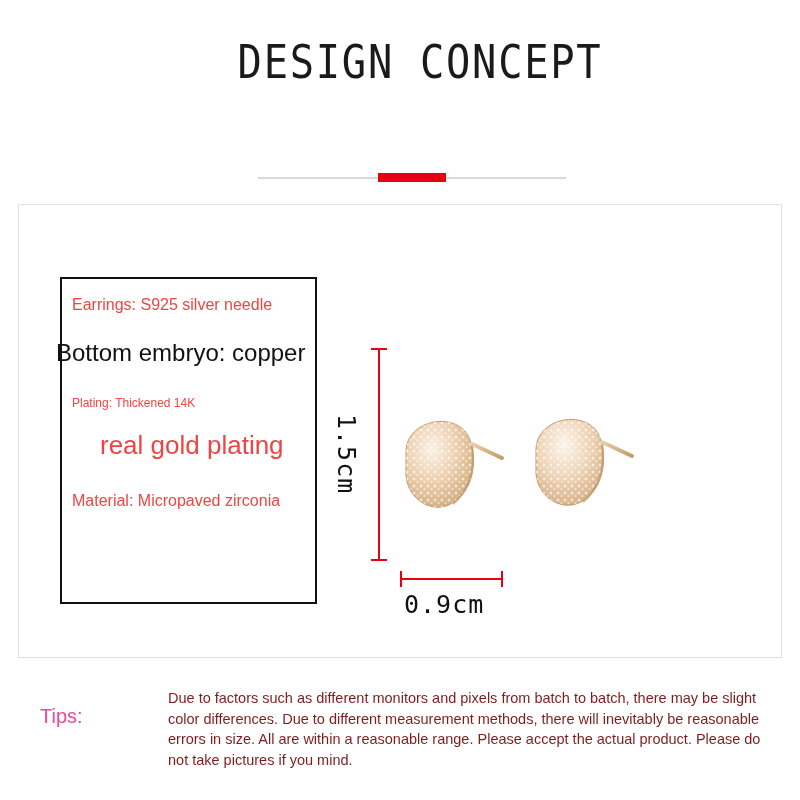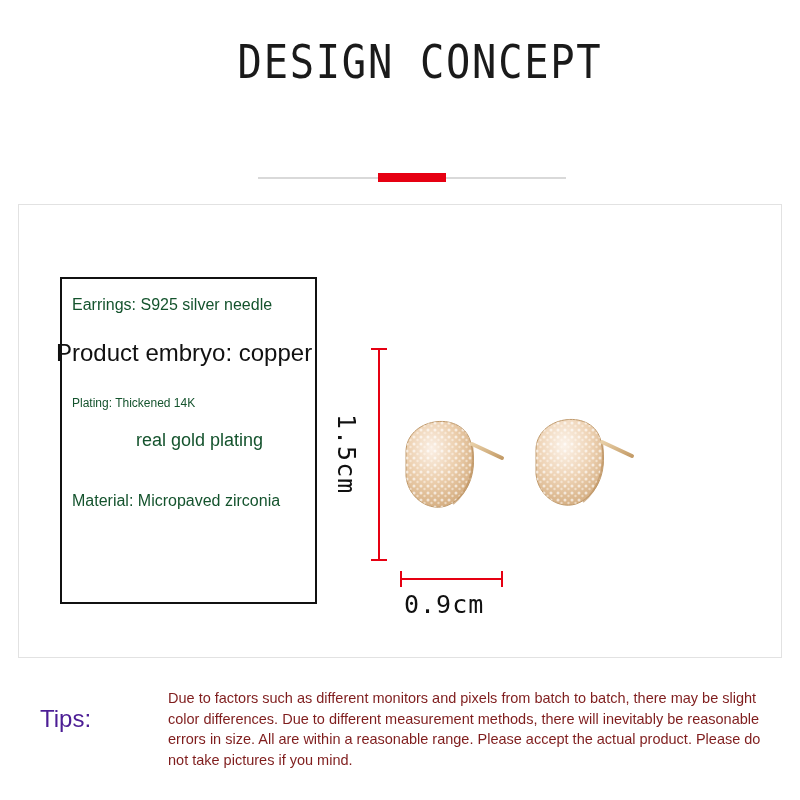--- a/index.html
+++ b/index.html
@@ -75,27 +75,27 @@
     position: absolute;
     left: 60px;
     top: 277px;
     width: 257px;
     height: 327px;
     border: 2px solid #111111;
     box-sizing: border-box;
   }
   .spec-line {
     position: absolute;
-    color: #14532d;
+    color: #ef4444;
     white-space: nowrap;
   }
   .spec-1 { left: 72px;  top: 296px; font-size: 16px; }
   .spec-2 { left: 56px;  top: 339px; font-size: 24px; color: #111111; }
   .spec-3 { left: 72px;  top: 396px; font-size: 12px; }
-  .spec-4 { left: 100px; top: 430px; font-size: 18px; margin-left: 36px; }
+  .spec-4 { left: 100px; top: 430px; font-size: 26px; }
   .spec-5 { left: 72px;  top: 492px; font-size: 16px; }
 
   
   .v-measure {
     position: absolute;
     left: 378px;
     top: 348px;
     width: 2px;
     height: 213px;
     background: #e60012;
@@ -156,22 +156,22 @@
     top: 400px;
     width: 260px;
     height: 150px;
   }
 
   
   .tips-label {
     position: absolute;
     left: 40px;
     top: 705px;
-    font-size: 24px;
-    color: #4c1d95;
+    font-size: 20px;
+    color: #ec4899;
   }
   .tips-text {
     position: absolute;
     left: 168px;
     top: 688px;
     width: 610px;
     font-size: 14.5px;
     line-height: 1.42;
     color: #7f1d1d;
   }
@@ -182,21 +182,21 @@
 <div class="header">
   <div class="design-concept">DESIGN CONCEPT</div>
 </div>
 <div class="rule"></div>
 <div class="rule-red"></div>
 
 <div class="panel"></div>
 
 <div class="spec-box"></div>
 <div class="spec-line spec-1">Earrings: S925 silver needle</div>
-<div class="spec-line spec-2">Product embryo: copper</div>
+<div class="spec-line spec-2">Bottom embryo: copper</div>
 <div class="spec-line spec-3">Plating: Thickened 14K</div>
 <div class="spec-line spec-4">real gold plating</div>
 <div class="spec-line spec-5">Material: Micropaved zirconia</div>
 
 <div class="v-measure"></div>
 <div class="v-cap-top"></div>
 <div class="v-cap-bottom"></div>
 <div class="v-label">1.5cm</div>
 
 <div class="h-measure"></div>

